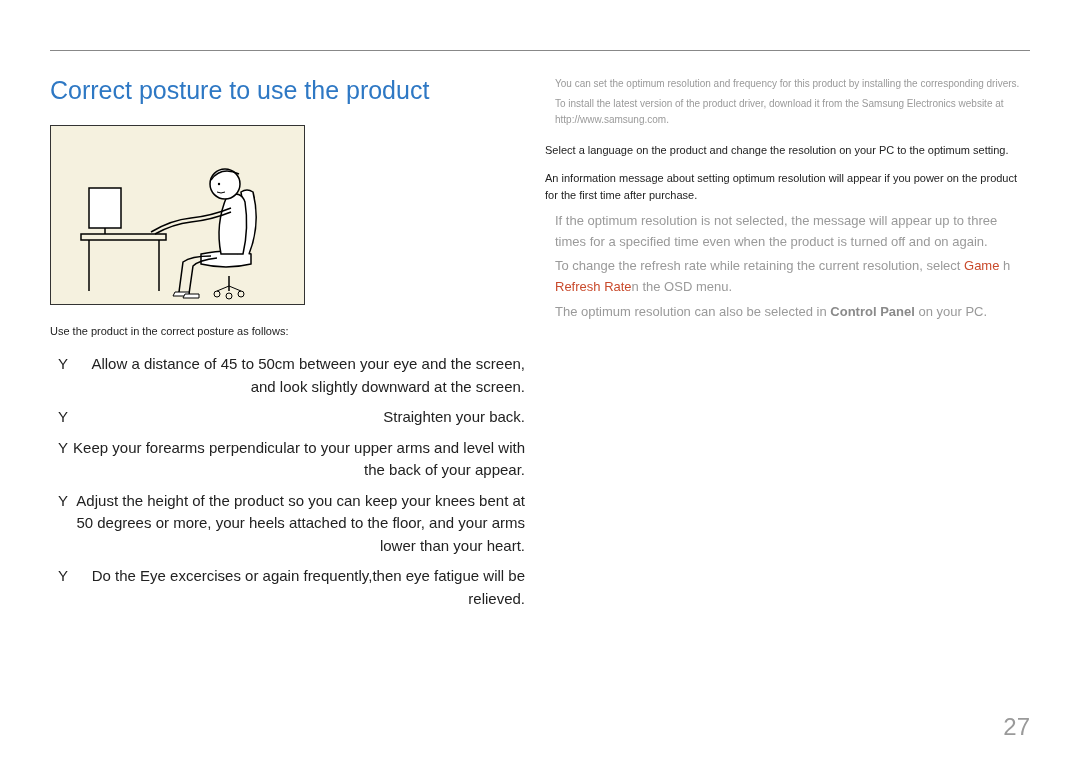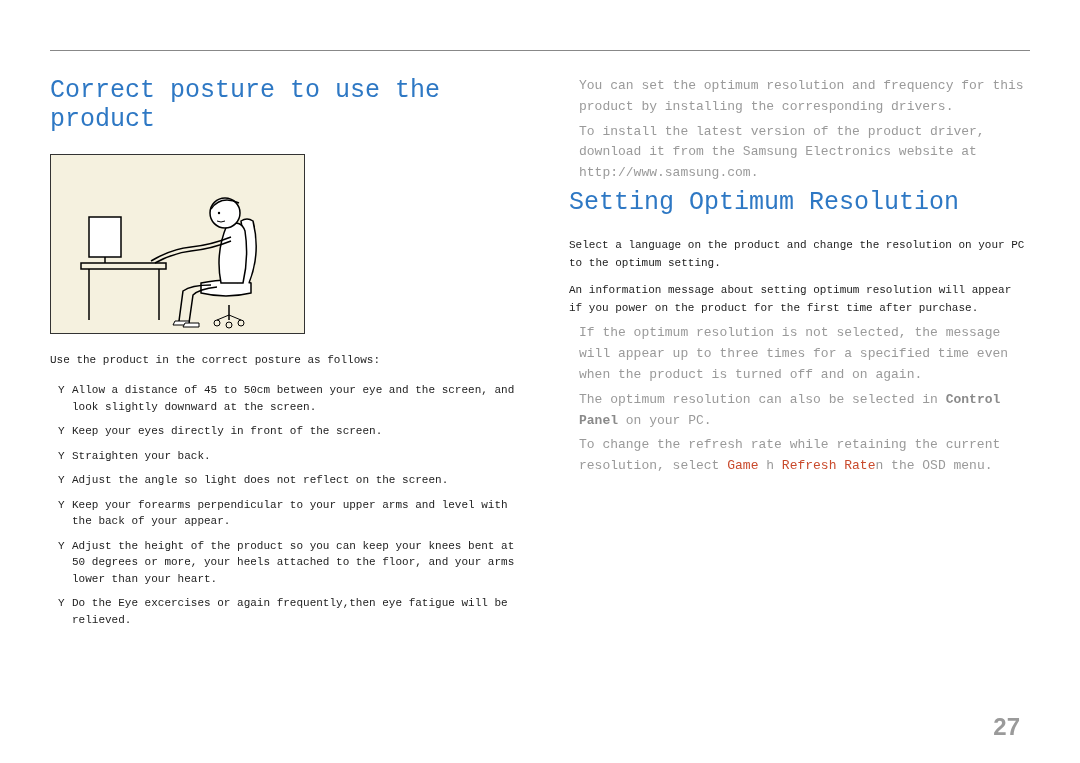--- a/index.html
+++ b/index.html
@@ -9,22 +9,21 @@
     height: 763px;
     padding: 50px 50px 30px 50px;
     position: relative;
   }
   .top-rule {
     border-top: 1px solid #888;
     margin-bottom: 25px;
   }
   .columns {
     display: flex;
-    gap: 44px;
-    font-family: Liberation Mono, monospace;
+    gap: 20px;
   }
   .col-left { flex: 0 0 475px; }
   .col-right { flex: 1; }
   h2.section {
     color: #2e78c4;
     font-weight: 400;
     font-size: 25px;
     margin-bottom: 20px;
   }
   .illustration {
@@ -39,39 +38,40 @@
     font-size: 11px;
     color: #222;
     margin-bottom: 16px;
   }
   ul.bullets {
     list-style: none;
     padding: 0;
     margin: 0;
   }
   ul.bullets li {
-    font-size: 11px;
+    font-size: 15px;
     line-height: 1.5;
     color: #222;
     padding-left: 22px;
     position: relative;
     margin-bottom: 8px;
+    text-align: right;
   }
   ul.bullets li::before {
     content: "Y";
     position: absolute;
     left: 8px;
     top: 0;
     color: #222;
   }
   .note-block {
-    font-size: 13px;
+    font-size: 10px;
     color: #9a9a9a;
     line-height: 1.6;
-    margin-bottom: 4px;
+    margin-bottom: 14px;
     padding-left: 10px;
   }
   .note-block p { margin-bottom: 4px; }
   .body-text {
     font-size: 11px;
     line-height: 1.6;
     color: #222;
     margin-bottom: 6px;
   }
   .muted-line {
@@ -80,24 +80,24 @@
     line-height: 1.6;
     margin-bottom: 4px;
     padding-left: 10px;
   }
   .bold-inline { font-weight: bold; color: #8a8a8a; }
   .colored1 { color: #c94a2c; }
   .colored2 { color: #c94a2c; }
   .page-number {
     position: absolute;
     bottom: 22px;
-    right: 60px;
+    right: 50px;
     font-size: 24px;
     color: #9a9a9a;
-    font-weight: 700;
+    font-weight: 400;
   }
 </style>
 </head>
 <body>
 
 <div class="page">
   <div class="top-rule"></div>
   <div class="columns">
 
     <div class="col-left">
@@ -137,44 +137,41 @@
           <path d="M160 130 q -20 0 -28 6 l -4 30" fill="none" stroke="#000" stroke-width="1.5"></path>
           <path d="M166 132 q -18 2 -24 8 l -4 28" fill="none" stroke="#000" stroke-width="1.5"></path>
           <path d="M124 166 l 14 0 l 0 4 l -16 0 z" fill="#fff" stroke="#000"></path>
           <path d="M134 168 l 14 0 l 0 4 l -16 0 z" fill="#fff" stroke="#000"></path>
         </svg>
       </div>
 
       <p class="intro">Use the product in the correct posture as follows:</p>
       <ul class="bullets">
         <li>Allow a distance of 45 to 50cm between your eye and the screen, and look slightly downward at the screen.</li>
-        <li>Keep your eyes directly in front of the screen.</li>
         <li>Straighten your back.</li>
-        <li>Adjust the angle so light does not reflect on the screen.</li>
         <li>Keep your forearms perpendicular to your upper arms and level with the back of your appear.</li>
         <li>Adjust the height of the product so you can keep your knees bent at 50 degrees or more, your heels attached to the floor, and your arms lower than your heart.</li>
         <li>Do the Eye excercises or again frequently,then eye fatigue will be relieved.</li>
       </ul>
     </div>
 
     <div class="col-right">
       <div class="note-block">
         <p>You can set the optimum resolution and frequency for this product by installing the corresponding drivers.</p>
         <p>To install the latest version of the product driver, download it from the Samsung Electronics website at http://www.samsung.com.</p>
       </div>
 
-      <h2 class="section">Setting Optimum Resolution</h2>
       <p class="body-text" style="margin-bottom:10px;">Select a language on the product and change the resolution on your PC to the optimum setting.</p>
       <p class="body-text">An information message about setting optimum resolution will appear if you power on the product for the first time after purchase.</p>
 
       <p class="muted-line">If the optimum resolution is not selected, the message will appear up to three times for a specified time even when the product is turned off and on again.</p>
       <p class="muted-line">
-        <span>The optimum resolution can also be selected in </span><span class="bold-inline">Control Panel</span><span> on your PC.</span>
+        <span>To change the refresh rate while retaining the current resolution, select </span><span class="colored1">Game</span><span>   h   </span><span class="colored2">Refresh Rate</span><span>n the OSD menu.</span>
       </p>
       <p class="muted-line">
-        <span>To change the refresh rate while retaining the current resolution, select </span><span class="colored1">Game</span><span>   h   </span><span class="colored2">Refresh Rate</span><span>n the OSD menu.</span>
+        <span>The optimum resolution can also be selected in </span><span class="bold-inline">Control Panel</span><span> on your PC.</span>
       </p>
     </div>
 
   </div>
 
   <div class="page-number">27</div>
 </div>
 
 </body></html>

